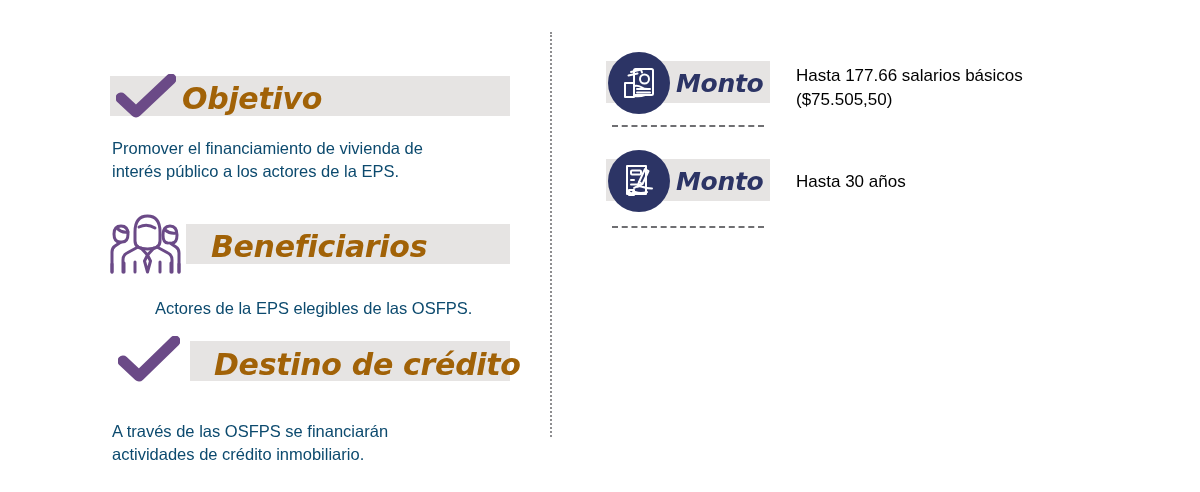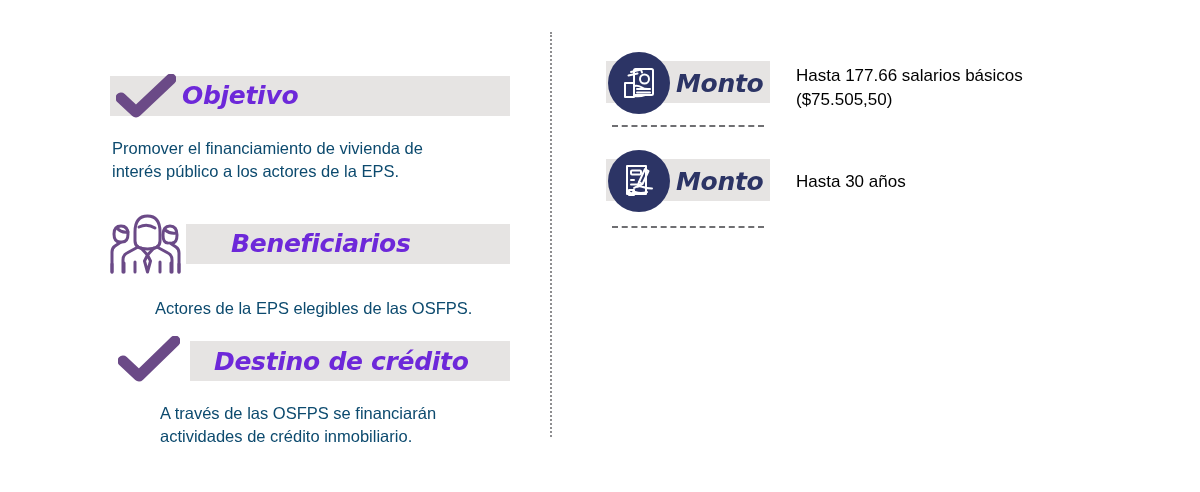--- a/index.html
+++ b/index.html
@@ -25,23 +25,23 @@
     position: absolute;
     background: #e6e4e3;
     height: 40px;
   }
 
   .heading {
     position: absolute;
     font-family: "DejaVu Sans", sans-serif;
     font-weight: bold;
     font-style: italic;
-    font-size: 25px;
+    font-size: 30px;
     letter-spacing: -0.3px;
-    color: #6d28d9;
+    color: #a16207;
     white-space: nowrap;
   }
 
   .body-text {
     position: absolute;
     font-family: "Liberation Sans", sans-serif;
     font-size: 16.5px;
     line-height: 23px;
     color: #0c4a6e;
     white-space: pre-line;
@@ -147,35 +147,35 @@
         <path d="M4 60 l0 -8"></path>
         <path d="M16 60 l0 -9"></path>
         <path d="M27 60 l0 -10"></path>
         <path d="M52 60 l0 -10"></path>
         <path d="M63 60 l0 -9"></path>
         <path d="M71 60 l0 -8"></path>
       </g>
     </svg>
   </div>
 
-  <div class="heading" style="left:211px; top:229px;margin-left:20px;">Beneficiarios</div>
+  <div class="heading" style="left:211px; top:229px;">Beneficiarios</div>
 
   <div class="body-text" style="left:112px; top:297px; width:400px;margin-left:43px;">Actores de la EPS elegibles de las OSFPS.</div>
 
   <div class="band" style="left:190px; top:341px; width:320px;"></div>
 
   <div class="check-icon" style="left:118px; top:336px;">
     <svg width="62" height="46" viewBox="0 0 62 46">
       <path d="M5 25 L21 40 L57 5" stroke="#6b4a87" stroke-width="11" fill="none" stroke-linecap="round" stroke-linejoin="round"></path>
     </svg>
   </div>
 
   <div class="heading" style="left:214px; top:347px;">Destino de crédito</div>
 
-  <div class="body-text" style="left:112px; top:402px; width:400px;margin-left:48px;">A través de las OSFPS se financiarán
+  <div class="body-text" style="left:112px; top:420px; width:400px;">A través de las OSFPS se financiarán
 actividades de crédito inmobiliario.</div>
 
   <div class="v-divider" style="left:550px; top:32px; height:405px;"></div>
 
   <div class="r-band" style="left:606px; top:61px; width:164px;"></div>
 
   <div class="circle-icon" style="left:608px; top:52px;">
     <svg width="40" height="40" viewBox="0 0 40 40">
       <g stroke="#ffffff" stroke-width="2" fill="none" stroke-linecap="round" stroke-linejoin="round">
 

